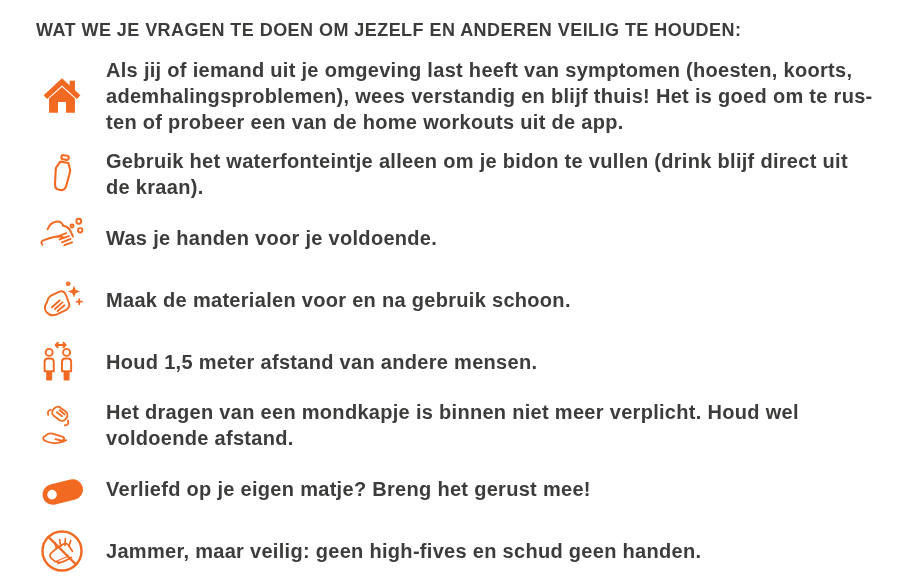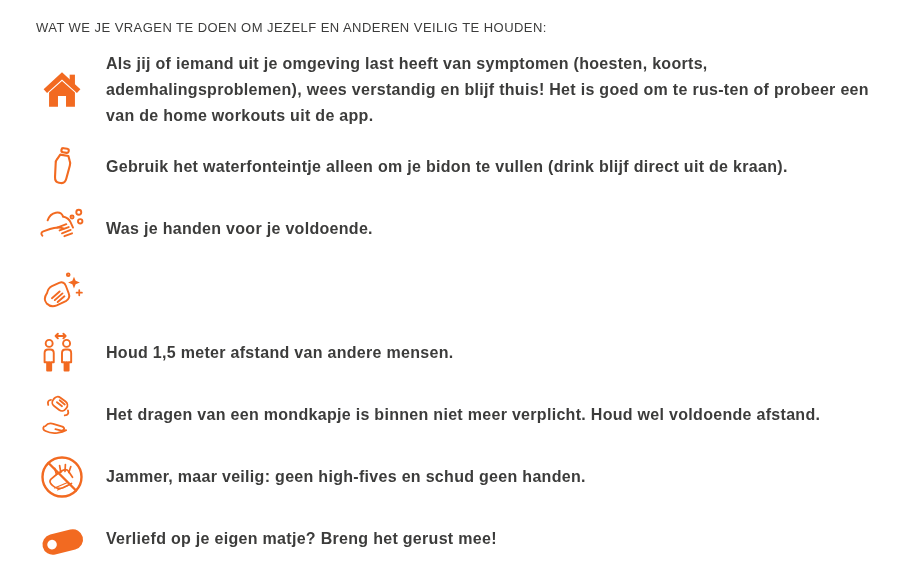--- a/index.html
+++ b/index.html
@@ -10,22 +10,22 @@
   html, body { margin: 0; padding: 0; }
   body {
     width: 897px;
     height: 585px;
     background: #ffffff;
     font-family: "Liberation Sans", sans-serif;
     overflow: hidden;
   }
   .page { padding: 12px 20px 0 36px; }
   .title {
-    font-size: 13px;
-    font-weight: 400;
+    font-size: 18px;
+    font-weight: 700;
     letter-spacing: 0.45px;
     color: var(--text);
     margin: 8px 0 16px 0;
   }
   .guidelines {
     list-style: none;
     margin: 0;
     padding: 0;
   }
   .row {
@@ -37,21 +37,21 @@
   .row .icon {
     width: 52px;
     min-width: 52px;
     display: flex;
     align-items: center;
     justify-content: center;
     margin-right: 18px;
   }
   .row .text {
     margin: 0;
-    font-size: 16px;
+    font-size: 20px;
     font-weight: 600;
     letter-spacing: 0.3px;
     line-height: 26px;
     color: var(--text);
     max-width: 788px;
   }
   .icon svg { display: block; }
 </style>
 </head>
 <body>
@@ -108,20 +108,21 @@
               <path d="M8.5 26 q-4.5 6.5 -0.5 11 q4.5 4.5 10.5 2 l9.5 -4.5 q5 -3 3 -8 l-3 -8 q-2 -5 -7 -3 l-7.5 3.5 q-4 2 -5 7z"></path>
               <path d="M13.5 31.5 l8 -7"></path>
               <path d="M16.5 33.5 l8 -7"></path>
               <path d="M19.5 35.5 l7 -6"></path>
               <path d="M36.5 9 l1.7 4.4 4.5 1.8 -4.5 1.8 -1.7 4.4 -1.7 -4.4 -4.5 -1.8 4.5 -1.8 z" fill="var(--orange)" stroke="none"></path>
               <path d="M42 23 v5.5 M39.2 25.7 h5.6" stroke-width="1.8"></path>
               <circle cx="30.5" cy="7" r="1.4"></circle>
             </g>
           </svg>
         </span>
+        <p class="text">Maak de materialen voor en na gebruik schoon.</p>
       </li>
       <li class="row">
         <span class="icon">
           <svg viewBox="0 0 48 48" width="44" height="48">
             <g fill="none" stroke="var(--orange)" stroke-width="2.1" stroke-linecap="round" stroke-linejoin="round">
               <path d="M17 5.5 h11 M19.5 3 L17 5.5 l2.5 2.5 M25.5 3 L28 5.5 l-2.5 2.5"></path>
               <circle cx="10" cy="13.5" r="3.8"></circle>
               <path d="M5 34 V24 q0 -3.8 3.8 -3.8 h2.4 q3.8 0 3.8 3.8 v10 h-2.8 v9 h-1.7 v-9 h-1 v9 H7.8 v-9 z"></path>
               <circle cx="29" cy="13.5" r="3.8"></circle>
               <path d="M24 34 V24 q0 -3.8 3.8 -3.8 h2.4 q3.8 0 3.8 3.8 v10 h-2.8 v9 h-1.7 v-9 h-1 v9 h-1.7 v-9 z"></path>
@@ -140,40 +141,40 @@
               <path d="M18.5 10 l5.5 4.5 M21.5 8 l5.5 4.5"></path>
               <path d="M6 36 q3 -4 7.5 -2.5 l10 3 q3.5 1 2.8 3 q-0.8 2 -4 1.3 l-5.5 -1.3"></path>
               <path d="M4.5 36.5 q-2.5 3 1.5 5 q6 3 13 2 q6 -1 9.5 -3"></path>
             </g>
           </svg>
         </span>
         <p class="text">Het dragen van een mondkapje is binnen niet meer verplicht. Houd wel voldoende afstand.</p>
       </li>
       <li class="row">
         <span class="icon">
+          <svg viewBox="0 0 48 48" width="48" height="46">
+            <g transform="rotate(-14 24 24)">
+              <rect x="2.5" y="16.5" width="43" height="21.5" rx="10.75" fill="var(--orange)"></rect>
+              <circle cx="12.5" cy="27.2" r="6" fill="#ffffff" stroke="var(--orange)" stroke-width="2"></circle>
+            </g>
+          </svg>
+        </span>
+        <p class="text">Verliefd op je eigen matje? Breng het gerust mee!</p>
+      </li>
+      <li class="row">
+        <span class="icon">
           <svg viewBox="0 0 48 48" width="48" height="48">
             <g fill="none" stroke="var(--orange)" stroke-linecap="round" stroke-linejoin="round">
               <circle cx="24" cy="24" r="19.5" stroke-width="2.4"></circle>
               <g stroke-width="1.7">
                 <path d="M13.5 31.5 q-2.8 -2.8 -0.5 -5.3 L18.5 21.5 l6 -4 q4 -2.2 6 0.8 l4 6"></path>
                 <path d="M18.5 21.5 l-1.8 -6.2 M22.8 19.5 l-1.2 -7 M27 18.5 l0.4 -7 M30.8 19.5 l2 -6"></path>
                 <path d="M13.5 31.5 q5 5.5 11.5 3.2 l8.5 -4.2"></path>
               </g>
               <path d="M16.5 35 l12.5 -5.2 M19.5 37 l10 -4.2" stroke-width="1.1"></path>
               <line x1="10.5" y1="10" x2="38" y2="37.5" stroke-width="2.4"></line>
             </g>
           </svg>
         </span>
         <p class="text">Jammer, maar veilig: geen high-fives en schud geen handen.</p>
       </li>
-      <li class="row">
-        <span class="icon">
-          <svg viewBox="0 0 48 48" width="48" height="46">
-            <g transform="rotate(-14 24 24)">
-              <rect x="2.5" y="16.5" width="43" height="21.5" rx="10.75" fill="var(--orange)"></rect>
-              <circle cx="12.5" cy="27.2" r="6" fill="#ffffff" stroke="var(--orange)" stroke-width="2"></circle>
-            </g>
-          </svg>
-        </span>
-        <p class="text">Verliefd op je eigen matje? Breng het gerust mee!</p>
-      </li>
     </ul>
 </div>
 
 </body></html>

